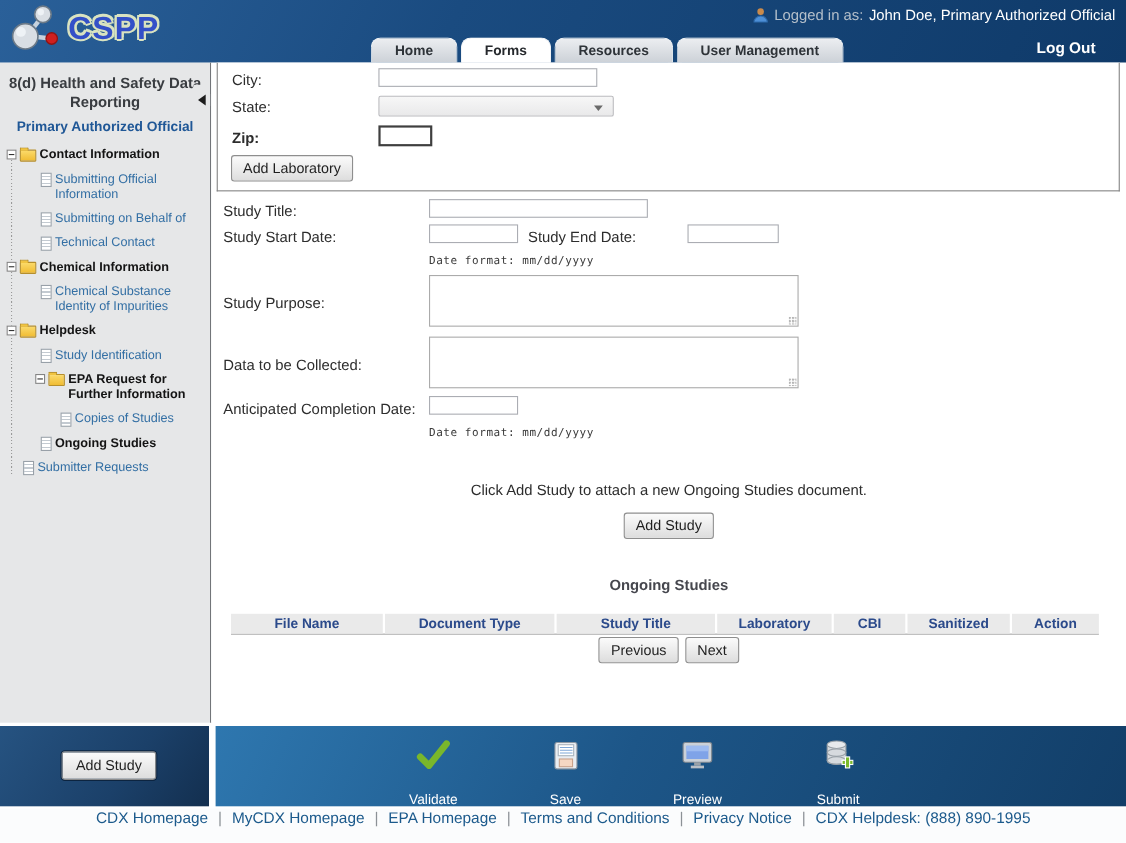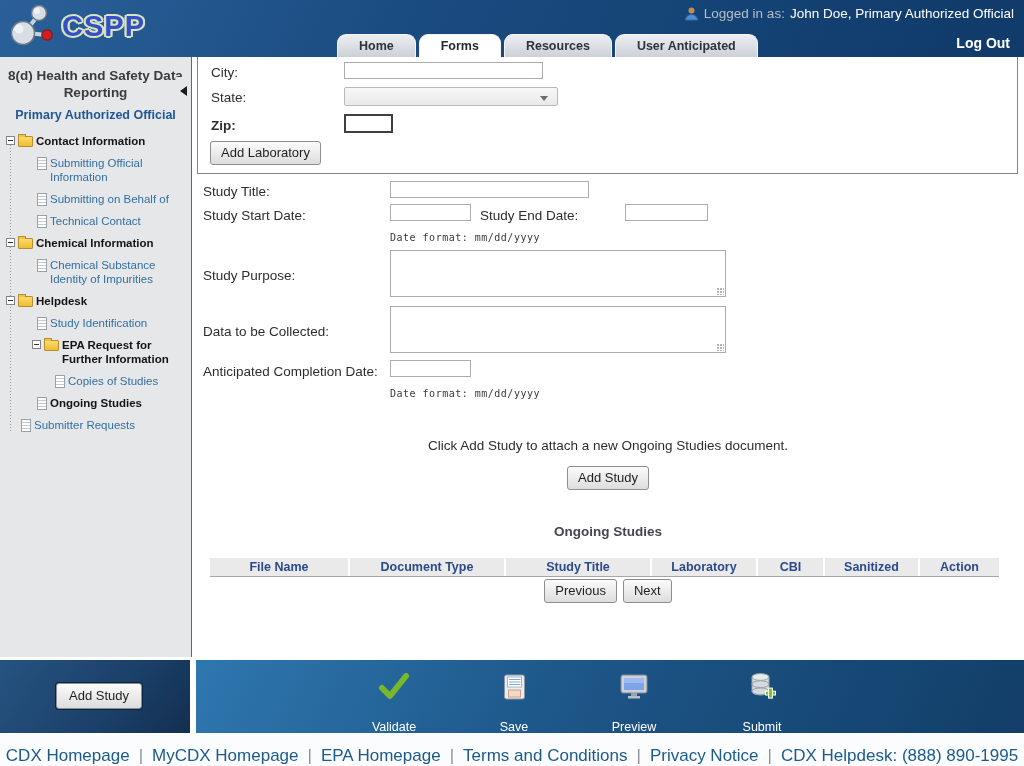--- a/index.html
+++ b/index.html
@@ -9,21 +9,21 @@
 
   
   .topbar { position:absolute; left:0; top:0; width:1024px; height:57px;
     background:linear-gradient(115deg,#2a6099 0%, #1a4b80 40%, #0f3a69 100%); }
   .logo { position:absolute; left:8px; top:3px; display:flex; align-items:center; gap:6px; }
   .logo-text { font-size:29px; font-weight:bold; letter-spacing:1px; color:#3350c8;
     text-shadow:-2px -1px 0 #d9e3c0, 2px -1px 0 #d9e3c0, -2px 1px 0 #d9e3c0, 2px 1px 0 #d9e3c0, 0 2px 0 #d9e3c0, 0 -2px 0 #d9e3c0; }
   .login-line { position:absolute; top:6px; right:10px; display:flex; align-items:center; gap:5px;
     font-size:13.5px; color:#fff; }
   .login-prefix { color:#b4bfca; }
-  .logout { position:absolute; top:35px; right:14px; color:#fff; font-weight:bold; font-size:14px; cursor:pointer; }
+  .logout { position:absolute; top:35px; right:28px; color:#fff; font-weight:bold; font-size:14px; cursor:pointer; }
 
   
   .tab-strip { position:absolute; left:337px; bottom:0; display:flex; align-items:flex-end; }
   .tab { height:23px; line-height:23px; padding:0 21px; margin-right:3px;
     background:linear-gradient(#eceef1,#ccd1d7); border:1px solid #f2f4f6; border-bottom:none;
     border-radius:9px 9px 0 0; font-size:12.5px; font-weight:bold; color:#2e3338; cursor:pointer; }
   .tab.active { background:#fff; color:#25282c; }
 
   
   .sidebar { position:absolute; left:0; top:57px; width:192px; height:600px;
@@ -96,21 +96,21 @@
     background:linear-gradient(115deg,#2e77af 0%, #1d5688 45%, #123e68 100%); }
   .toolbar { position:absolute; left:0; top:10px; display:flex; }
   .toolbar-item { width:120px; text-align:center; color:#fff; font-size:12.5px; cursor:pointer; }
   .toolbar-item:nth-child(1){ margin-left:138px; }
   .toolbar-item:nth-child(4){ margin-left:8px; }
   .toolbar-icon { height:30px; display:flex; align-items:flex-end; justify-content:center; }
   .toolbar-label { margin-top:20px; }
 
   
   .footer { position:absolute; left:0; top:735px; width:1024px; height:31px; background:#fbfcfd;
-    display:flex; align-items:flex-end; justify-content:center; font-size:17px; }
+    display:flex; align-items:flex-start; justify-content:center; font-size:14px; }
   .footer a { color:#1c5a8c; text-decoration:none; cursor:pointer; }
   .footer .sep { color:#8c9196; margin:0 9px; }
 </style>
 </head>
 <body>
 
 <div class="page">
 
   <div class="topbar">
     <div class="logo">
@@ -131,21 +131,21 @@
         <path d="M1.5 13 a6 5.4 0 0 1 12 0 z" fill="#4d8fd6" stroke="#2f6cad"></path>
       </svg>
       <span class="login-prefix">Logged in as:</span>
       <span>John Doe, Primary Authorized Official</span>
     </div>
     <div class="logout">Log Out</div>
     <div class="tab-strip">
         <div class="tab">Home</div>
         <div class="tab active">Forms</div>
         <div class="tab">Resources</div>
-        <div class="tab">User Anticipated</div>
+        <div class="tab">User Management</div>
       </div>
   </div>
 
   <div class="sidebar">
     <div class="collapse-handle">
       <span class="collapse-arrow"></span>
     </div>
     <div class="sidebar-title">8(d) Health and Safety Data Reporting</div>
     <div class="sidebar-sub">Primary Authorized Official</div>
     <div class="tree">

